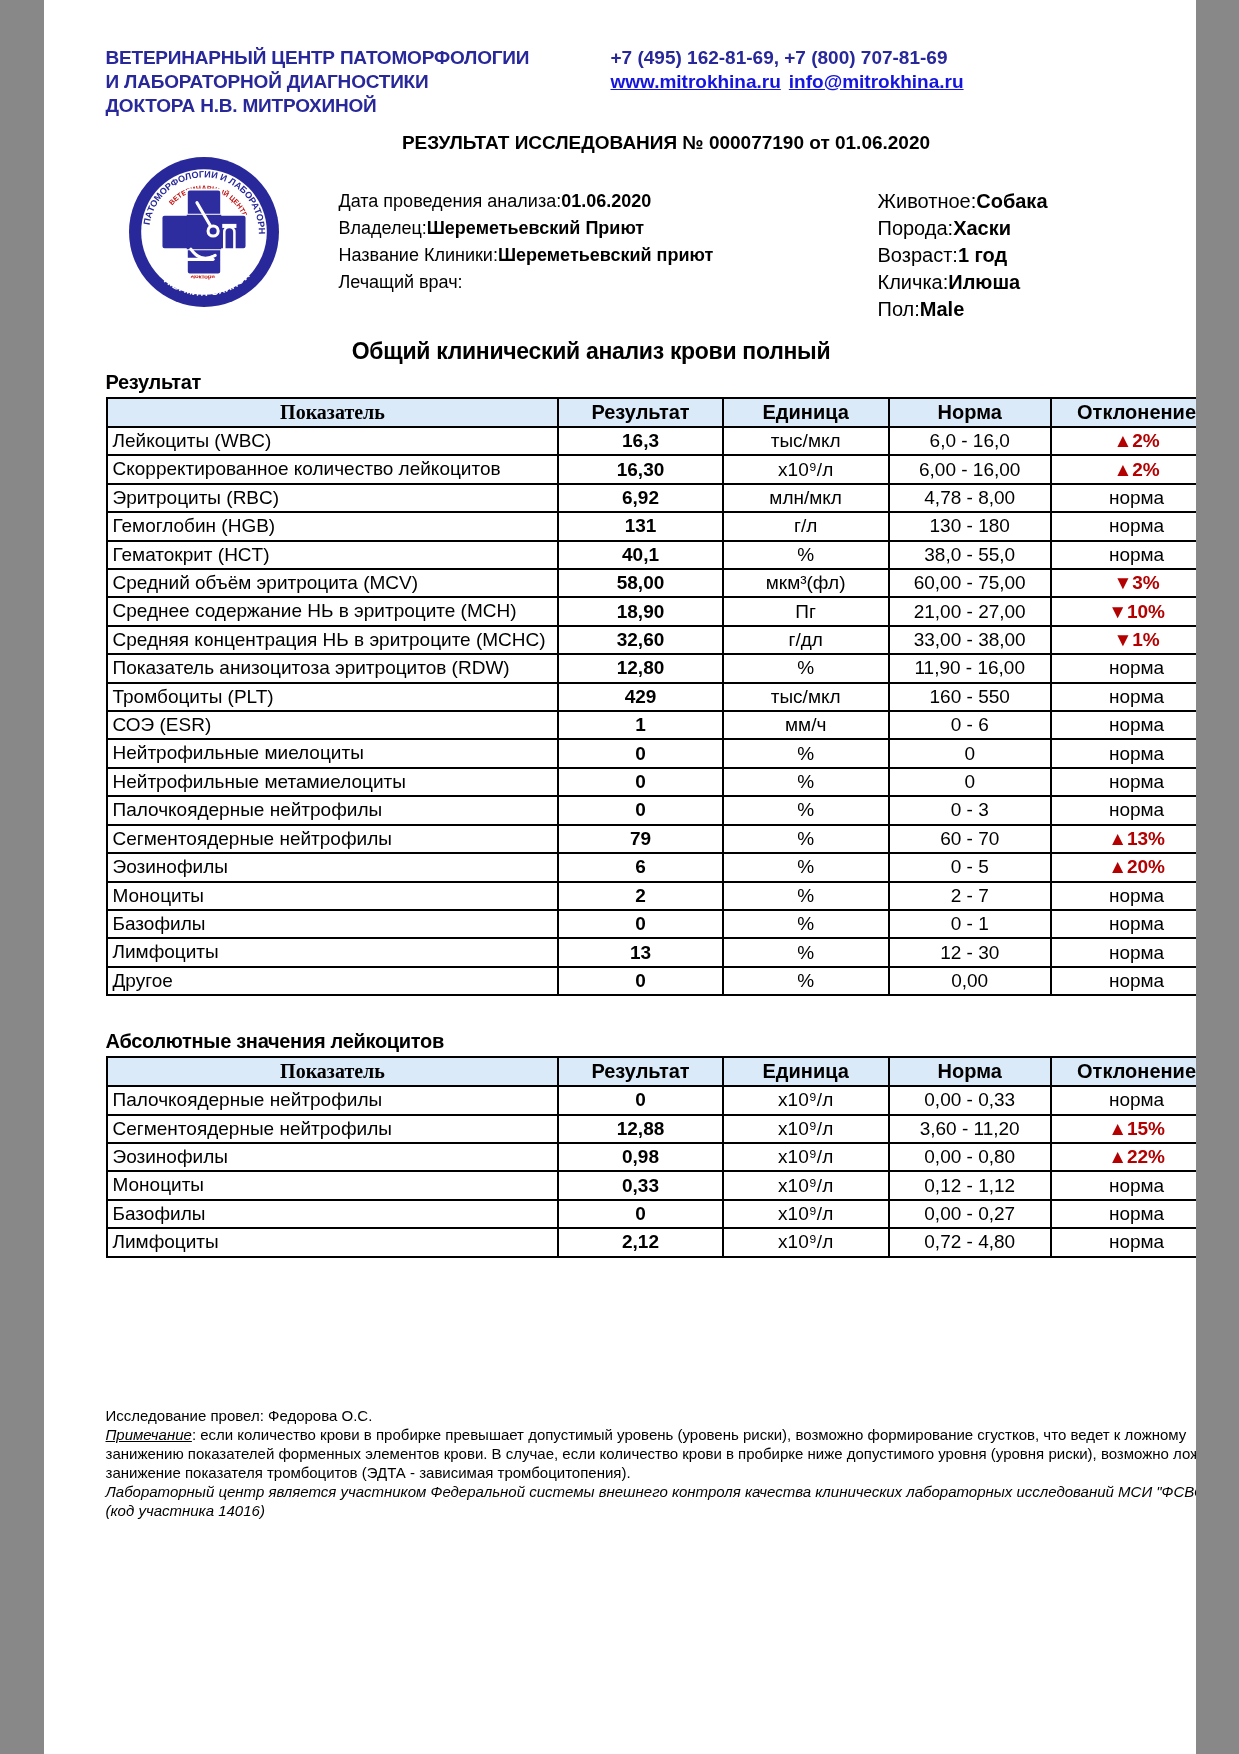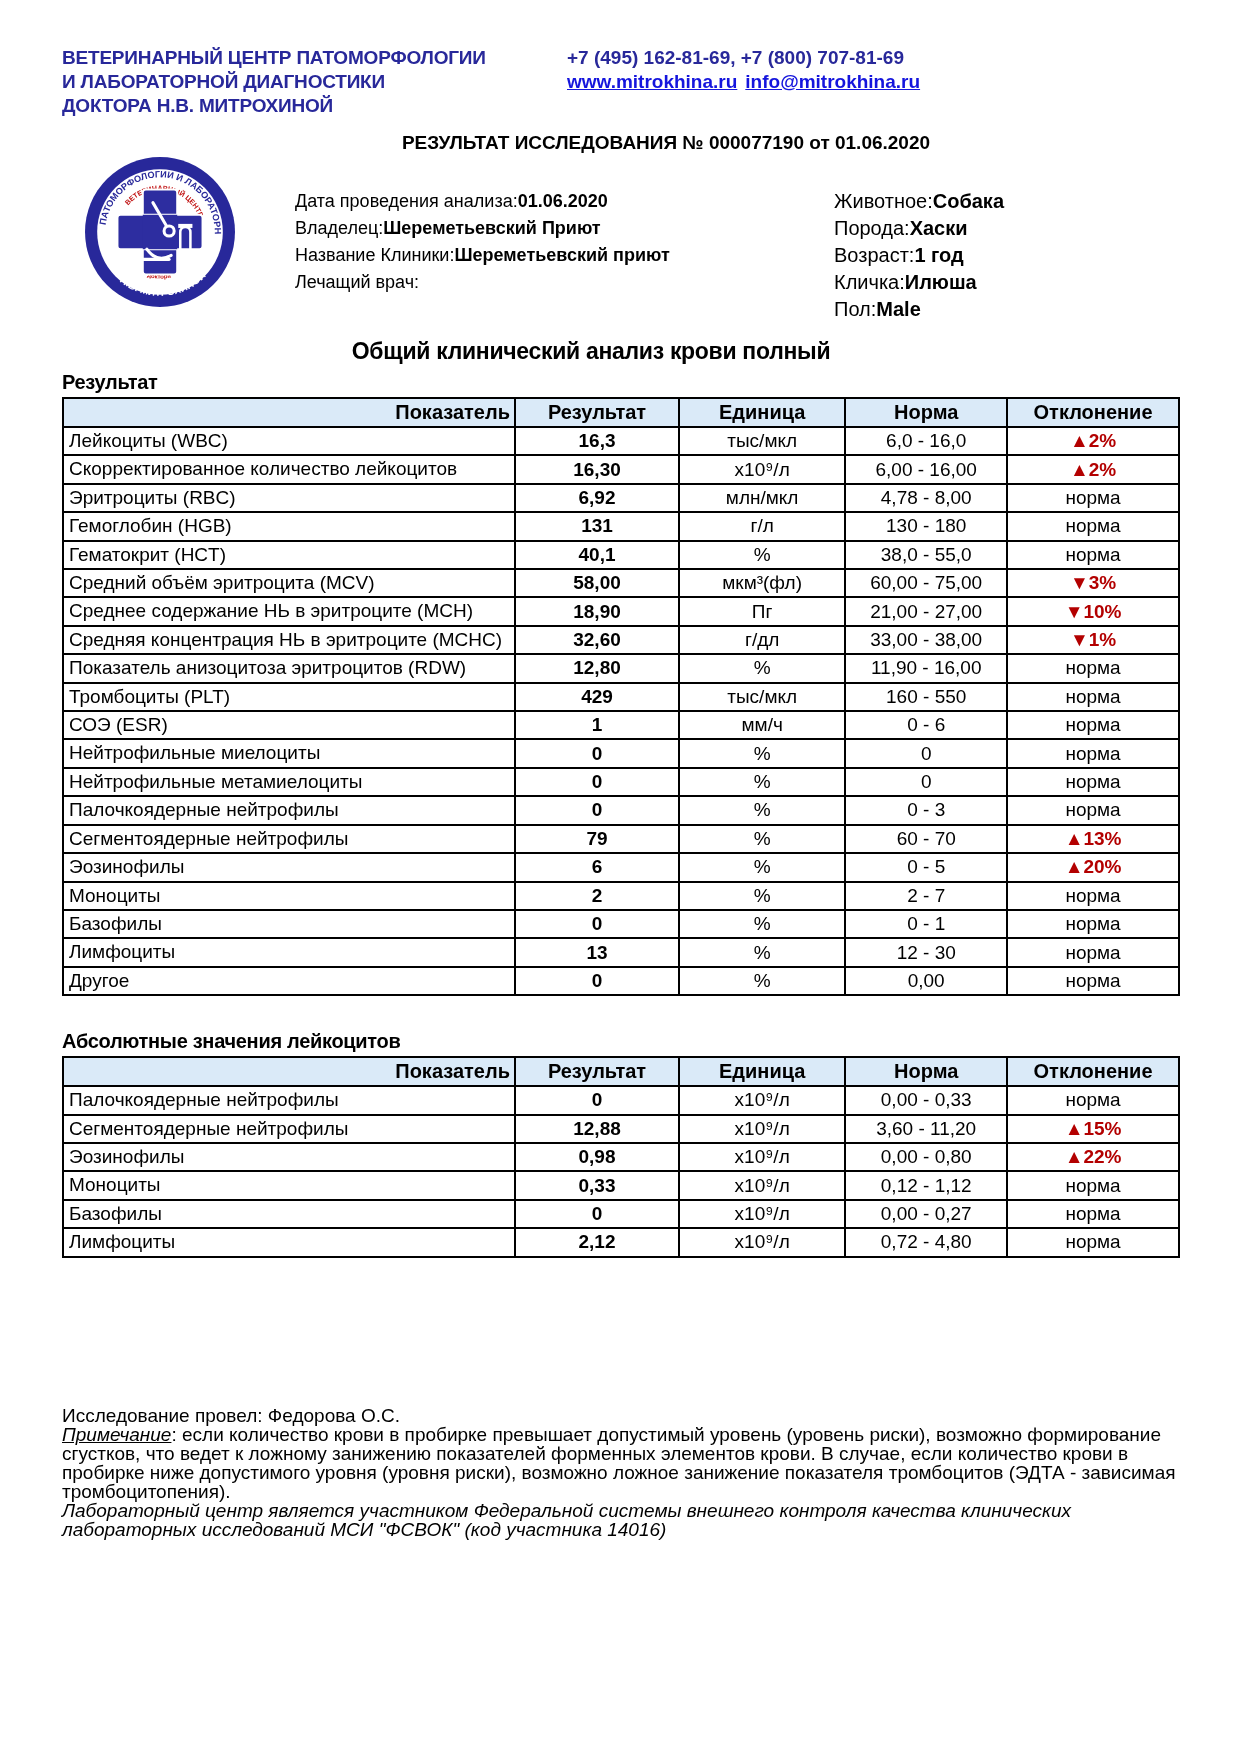--- a/index.html
+++ b/index.html
@@ -1,18 +1,18 @@
 <!DOCTYPE html>
 <html lang="ru"><head>
 <meta charset="utf-8">
 <style>
   html,body{margin:0;padding:0;background:#888;}
   .page{
     position:relative;
-    width:1239px;height:1754px;
+    width:1152px;height:1754px;
     background:#ffffff;
     margin:0 auto;
     font-family:"Liberation Sans","DejaVu Sans",sans-serif;
     color:#000;
     overflow:hidden;
     box-sizing:border-box;
     padding:46px 59px 0 62px;
   }
   
   .top-header{display:flex;align-items:flex-start;}
@@ -46,32 +46,32 @@
     border-collapse:collapse;table-layout:fixed;width:1118px;
     font-size:19px;
   }
   .lab-table th,.lab-table td{
     border:2px solid #000;padding:2px 5px;vertical-align:middle;
     overflow:hidden;
   }
   .lab-table th{
     background:#daeaf8;font-weight:bold;font-size:20px;text-align:center;padding:2px 4px;
   }
-  .lab-table th.c-name{text-align:right;}
+  .lab-table th.c-name{text-align:center;font-family:Liberation Serif, serif;}
   .lab-table td.c-name{text-align:left;line-height:1.18;}
   .lab-table td{text-align:center;}
   .lab-table td.c-result{font-weight:bold;}
   .lab-table td.c-dev.dev{color:#b30000;font-weight:bold;}
   .col-name{width:40.5%;}
   .col-result{width:14.7%;}
   .col-unit{width:14.9%;}
   .col-norm{width:14.5%;}
   .col-dev{width:15.4%;}
   
-  .footer{margin-top:148px;font-size:19px;line-height:19px;width:1120px;}
+  .footer{margin-top:148px;font-size:15px;line-height:19px;width:1120px;}
   .note-label{font-style:italic;text-decoration:underline;}
   .lab-note{font-style:italic;}
 </style>
 </head>
 <body>
 
 <div class="page">
 
   <div class="top-header">
     <div class="org-name">

